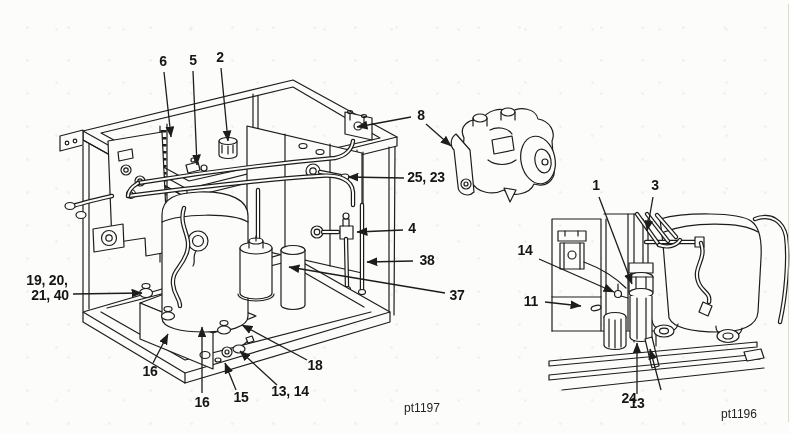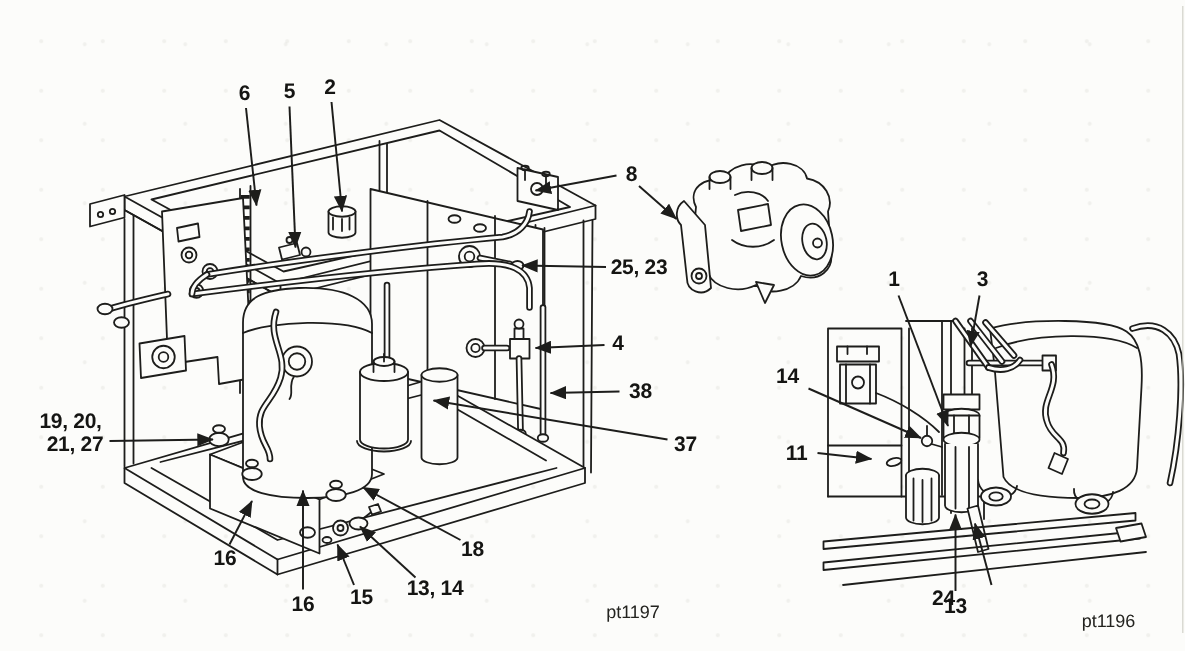--- a/index.html
+++ b/index.html
@@ -308,21 +308,21 @@
 
   <div class="lbl" style="left:163px;top:62px">6</div>
   <div class="lbl" style="left:193px;top:61px">5</div>
   <div class="lbl" style="left:220px;top:58px">2</div>
   <div class="lbl" style="left:421px;top:116px">8</div>
   <div class="lbl" style="left:426px;top:178px">25, 23</div>
   <div class="lbl" style="left:412px;top:229px">4</div>
   <div class="lbl" style="left:427px;top:261px">38</div>
   <div class="lbl" style="left:457px;top:296px">37</div>
   <div class="lbl" style="left:47px;top:281px">19, 20,</div>
-  <div class="lbl" style="left:50px;top:296px">21, 27</div>
+  <div class="lbl" style="left:50px;top:296px">21, 40</div>
   <div class="lbl" style="left:150px;top:372px">16</div>
   <div class="lbl" style="left:202px;top:403px">16</div>
   <div class="lbl" style="left:241px;top:398px">15</div>
   <div class="lbl" style="left:290px;top:392px">13, 14</div>
   <div class="lbl" style="left:315px;top:366px">18</div>
   <div class="lbl" style="left:596px;top:186px">1</div>
   <div class="lbl" style="left:655px;top:186px">3</div>
   <div class="lbl" style="left:525px;top:251px">14</div>
   <div class="lbl" style="left:531px;top:302px">11</div>
   <div class="lbl" style="left:637px;top:404px">13</div>

